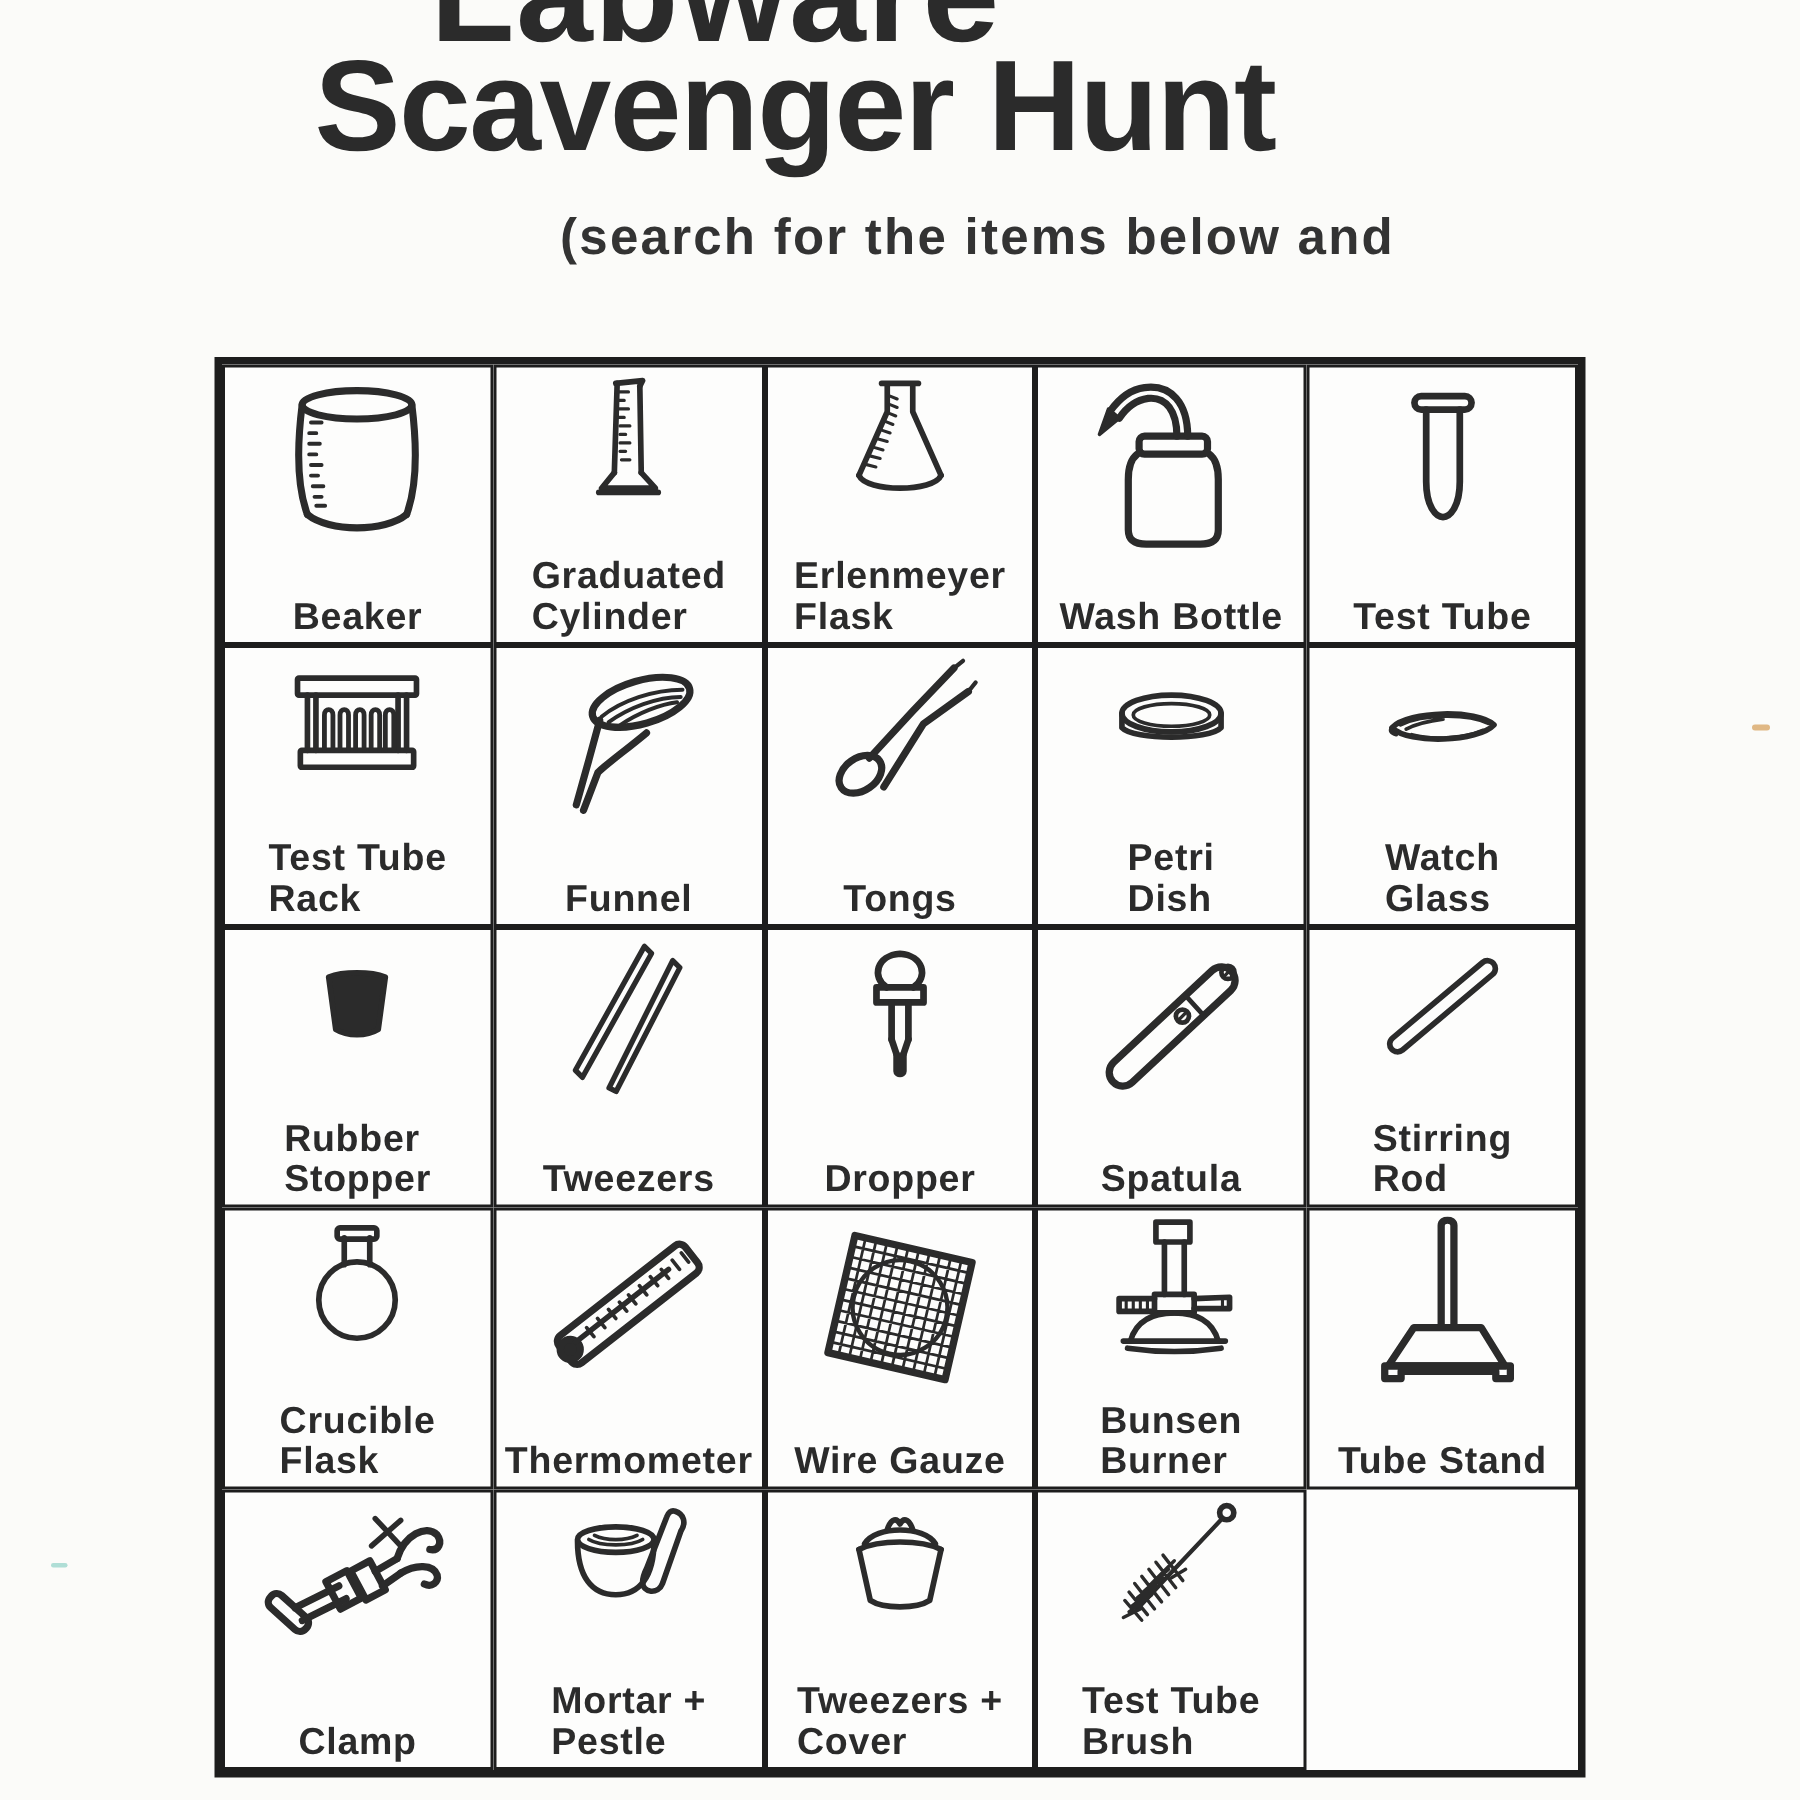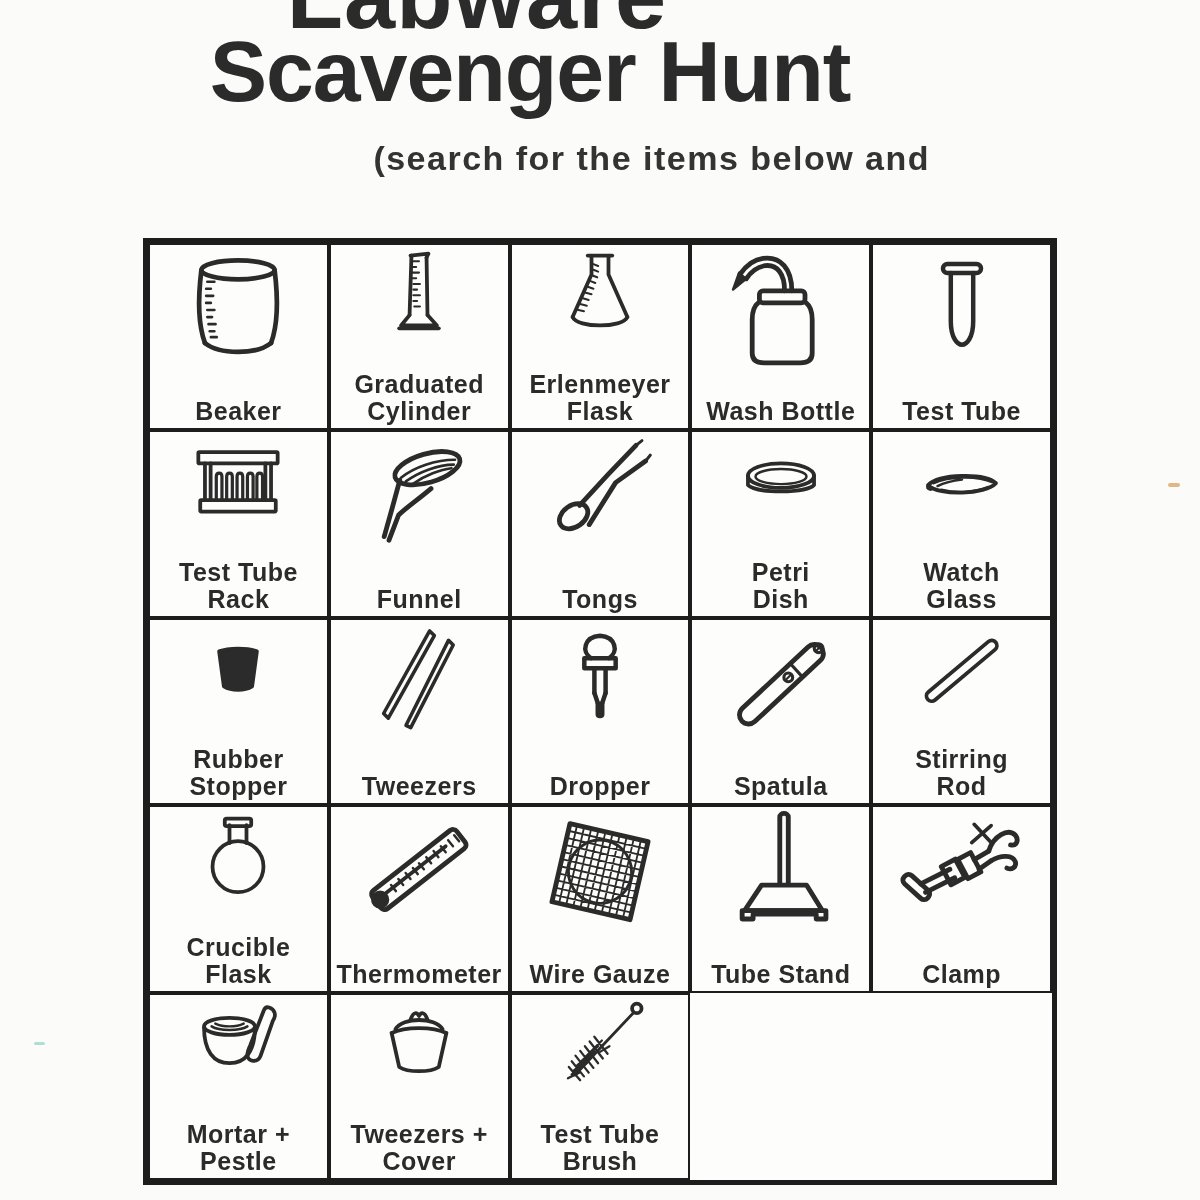--- a/index.html
+++ b/index.html
@@ -44,21 +44,21 @@
   }
   .icon-wrap {
     flex:1 1 auto; min-height:0; width:100%;
     display:flex; align-items:center; justify-content:center;
     color:var(--ink); padding-top:4px;
   }
   .icon-wrap svg { display:block; max-width:94%; max-height:100%; }
   .label {
     flex:0 0 auto;
     font-weight:bold; font-size:25px; line-height:27px;
-    letter-spacing:0.5px; text-align:center; color:var(--ink);
+    letter-spacing:0.5px; text-align:left; color:var(--ink);
     padding-bottom:3px; white-space:nowrap;margin-top:28px;
   }
   .label span { display:block; }
   .speck-a { position:absolute; left:1168px; top:483px; width:12px; height:4px;
              background:#d9a868; border-radius:2px; opacity:.8; }
   .speck-b { position:absolute; left:34px; top:1042px; width:11px; height:3px;
              background:#8fd2c8; border-radius:2px; opacity:.7; }
 </style>
 </head>
 <body>
@@ -337,20 +337,42 @@
               </g>
             </g>
           </svg>
         </div>
         <div class="label">
           <span>Wire Gauze</span>
         </div>
       </div>
       <div class="cell">
         <div class="icon-wrap">
+          <svg viewBox="0 0 100 100" width="128" height="128">
+            <g fill="none" stroke="currentColor" stroke-width="4" stroke-linecap="round" stroke-linejoin="round">
+              <rect x="39" y="4" width="24" height="14"></rect>
+              <path d="M45 18 L45 55 M59 18 L59 55"></path>
+              <rect x="38" y="55" width="28" height="13"></rect>
+              <path d="M38 58 L13 58 L13 67 L38 67"></path>
+              <path stroke-width="2.2" d="M18 58 V67 M23 58 V67 M28 58 V67 M33 58 V67"></path>
+              <path d="M66 58 L91 57 L91 65 L66 65"></path>
+              <path stroke-width="2.2" d="M86 57 V65"></path>
+              <path d="M21 88 C25 73 38 68 52 68 C66 68 79 73 83 88"></path>
+              <path d="M16 88 L88 88"></path>
+              <path d="M19 93 C40 96 64 96 85 93"></path>
+            </g>
+          </svg>
+        </div>
+        <div class="label">
+          <span>Bunsen</span>
+          <span>Burner</span>
+        </div>
+      </div>
+      <div class="cell">
+        <div class="icon-wrap">
           <svg viewBox="0 0 100 100" width="124" height="124">
             <g fill="none" stroke="currentColor" stroke-width="4" stroke-linecap="round" stroke-linejoin="round">
               <path d="M49 5 L49 60 M56 5 L56 60 M49 5 C49 1 56 1 56 5"></path>
               <path d="M34 61 L71 61 L84 82 L20 82 Z"></path>
               <path d="M18 82 L87 82 L87 89 L79 89 L79 85 L27 85 L27 89 L18 89 Z"></path>
             </g>
           </svg>
         </div>
         <div class="label">
           <span>Tube Stand</span>

